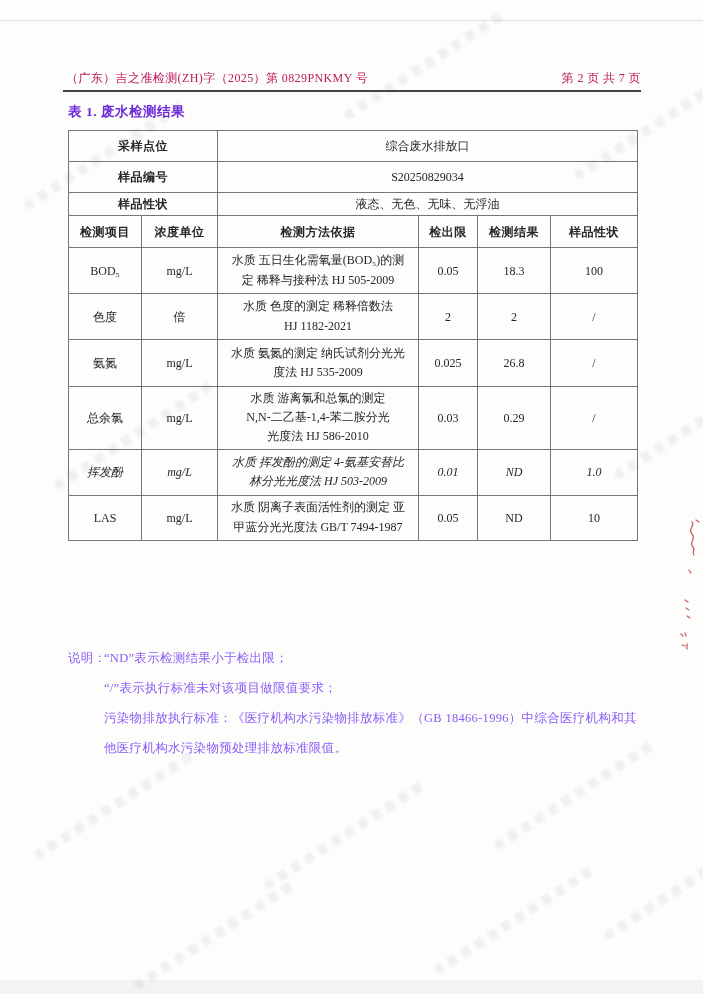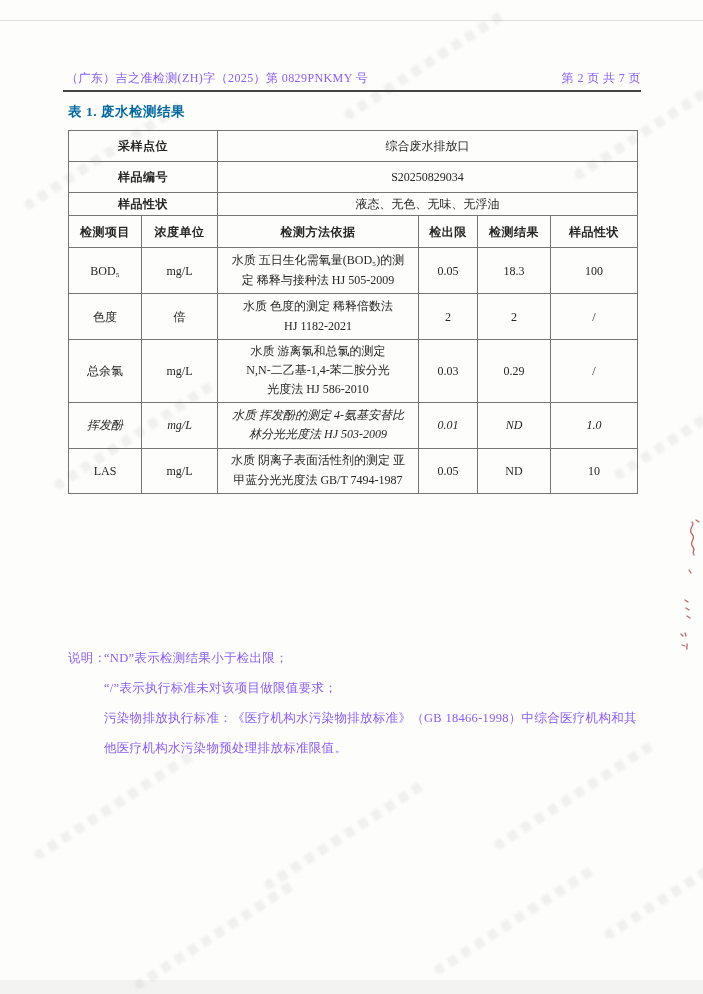--- a/index.html
+++ b/index.html
@@ -28,29 +28,29 @@
     background: repeating-linear-gradient(90deg,
       rgba(130,140,135,0.10) 0 9px, rgba(0,0,0,0) 9px 16px);
     filter: blur(1.2px);
     border-radius: 5px;
   }
 
   
   .doc-header {
     position: absolute; top: 70px; left: 66px; width: 575px;
     display: flex; justify-content: space-between;
-    font-size: 12px; letter-spacing: 0.4px; color: #8b5cf6;
+    font-size: 12px; letter-spacing: 0.4px; color: #be185d;
   }
   .header-rule {
     position: absolute; top: 90px; left: 63px; width: 578px; height: 2px;
     background: #454545;
   }
   .table-title {
     position: absolute; top: 103px; left: 68px;
-    font-size: 13.5px; font-weight: bold; letter-spacing: 0.5px; color: #0369a1;
+    font-size: 13.5px; font-weight: bold; letter-spacing: 0.5px; color: #6d28d9;
   }
 
   
   table.results {
     position: absolute; top: 130px; left: 68px; width: 569px;
     border-collapse: collapse; table-layout: fixed;
     font-size: 12px; color: #262626;
   }
   table.results td, table.results th {
     border: 1px solid #757575;
@@ -141,20 +141,29 @@
         </tr>
         <tr style="height: 46px;">
           <td class="param">色度</td>
           <td class="unit">倍</td>
           <td class="method">水质 色度的测定 稀释倍数法
 HJ 1182-2021</td>
           <td class="dl">2</td>
           <td class="result">2</td>
           <td class="limit">/</td>
         </tr>
+        <tr style="height: 47px;">
+          <td class="param">氨氮</td>
+          <td class="unit">mg/L</td>
+          <td class="method">水质 氨氮的测定 纳氏试剂分光光
+度法 HJ 535-2009</td>
+          <td class="dl">0.025</td>
+          <td class="result">26.8</td>
+          <td class="limit">/</td>
+        </tr>
         <tr style="height: 58px;">
           <td class="param">总余氯</td>
           <td class="unit">mg/L</td>
           <td class="method">水质 游离氯和总氯的测定
 N,N-二乙基-1,4-苯二胺分光
 光度法 HJ 586-2010</td>
           <td class="dl">0.03</td>
           <td class="result">0.29</td>
           <td class="limit">/</td>
         </tr>
@@ -181,21 +190,21 @@
 
   <div class="notes">
     <div class="note">
       <span class="note-label">说明：</span>
       <span>“ND”表示检测结果小于检出限；</span>
     </div>
     <div class="note">
       <span>“/”表示执行标准未对该项目做限值要求；</span>
     </div>
     <div class="note">
-      <span>污染物排放执行标准：《医疗机构水污染物排放标准》（GB 18466-1998）中综合医疗机构和其他医疗机构水污染物预处理排放标准限值。</span>
+      <span>污染物排放执行标准：《医疗机构水污染物排放标准》（GB 18466-1996）中综合医疗机构和其他医疗机构水污染物预处理排放标准限值。</span>
     </div>
   </div>
 
   <svg class="red-marks" width="26" height="145" viewBox="0 0 26 145">
     <g stroke="#b23c3c" stroke-width="1.3" fill="none" opacity="0.8" stroke-linecap="round">
       <path d="M16,8 c4,3 -5,7 0,12 c5,5 -4,8 1,13 c3,3 -2,5 1,8"></path>
       <path d="M20,6 l3,2"></path>
       <path d="M13,56 l2,3"></path>
       <path d="M9,86 l3,2 M10,94 l3,2 M11,102 l3,2"></path>
       <path d="M5,120 l2,2 M9,119 l1,3"></path>

